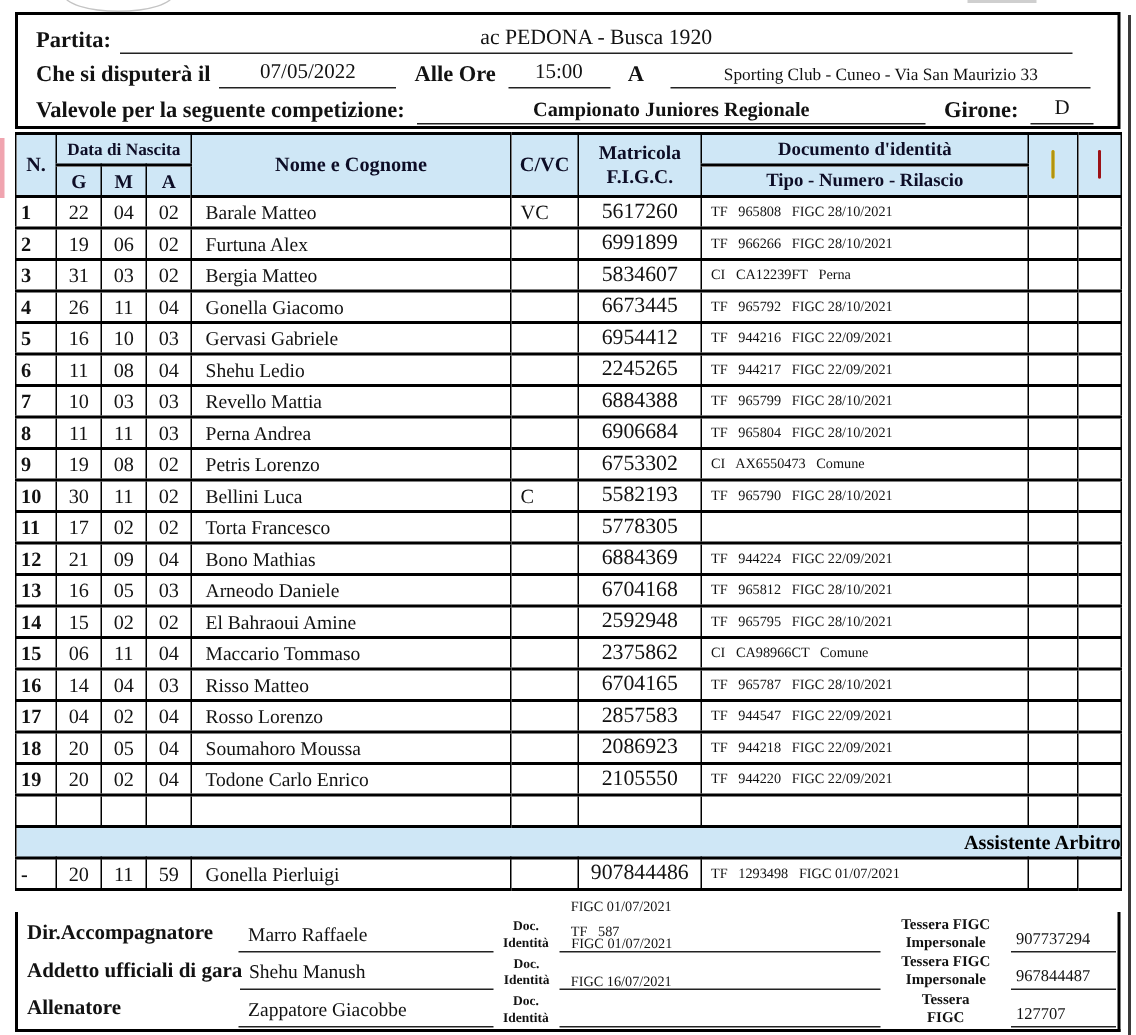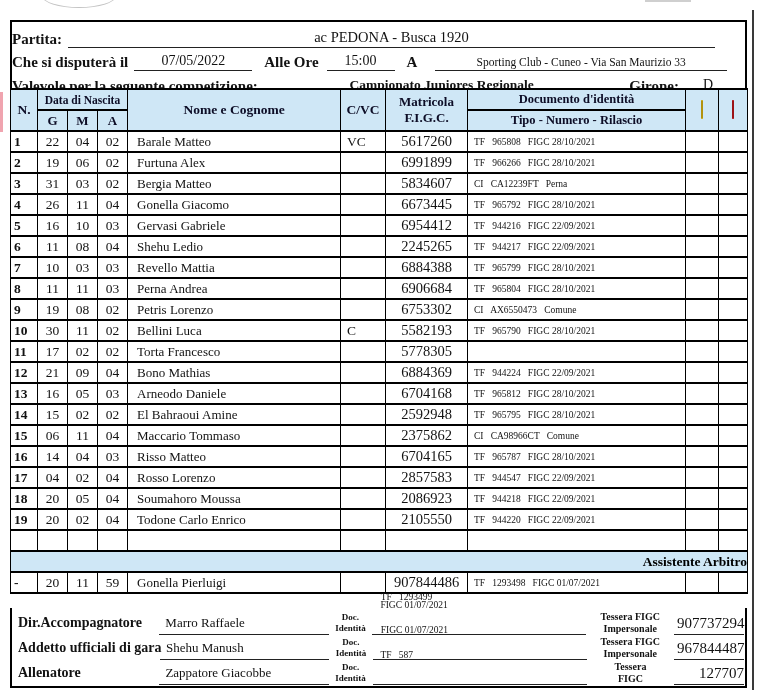--- a/index.html
+++ b/index.html
@@ -9,21 +9,21 @@
 
   
   .ellipse-artifact { position:absolute; left:42px; top:-16px; width:74px; height:24px;
     border:1.5px solid #c4c4c4; border-radius:50%; background:#fff; }
   .page-edge-line { position:absolute; right:3px; top:10px; bottom:0; width:2px; background:#3a3a3a; }
   .red-smudge { position:absolute; left:0; top:92px; width:3px; height:40px; background:rgba(228,90,110,.55); }
   .top-mark { position:absolute; left:645px; top:0; width:46px; height:2px; background:#cfcfcf; }
 
   
   .header-box { position:absolute; left:10px; top:8px; width:737px; height:78px;
-    border:2.5px solid #000; padding:5px 16px 6px 0;margin-top:12px; }
+    border:2.5px solid #000; padding:5px 16px 6px 12px; }
   .hline { display:flex; align-items:flex-end; }
   .hline1 { margin-top:2px; }
   .hline2 { margin-top:5px; }
   .hline3 { margin-top:6px; }
   .hlabel { font-weight:bold; font-size:15px; white-space:nowrap; }
   .fill-line { border-bottom:1.6px solid #222; text-align:center; padding-bottom:1px; }
   .partita-val { flex:1; margin-left:6px; margin-right:14px; font-size:14.5px; }
   .date-val { width:118px; margin-left:6px; font-size:14px; }
   .time-val { width:68px; margin-left:8px; font-size:14px; }
   .lbl-ml { margin-left:12px; }
@@ -67,21 +67,21 @@
   .footer-box { position:absolute; left:10px; top:608px; width:737px; height:80px;
     border:2.5px solid #000; border-top:none; display:flex; flex-direction:column;
     justify-content:space-evenly; padding:2px 1px 3px 3px; }
   .frow { display:flex; align-items:flex-end; height:25px; }
   .f-role { width:145px; font-weight:bold; font-size:14px; padding-left:3px; align-self:center; white-space:nowrap; }
   .f-name { width:170px; border-bottom:1.6px solid #222; font-size:13px; padding:0 2px 3px 6px; white-space:nowrap; }
   .f-doclabel { width:44px; font-size:9px; font-weight:bold; text-align:center; line-height:1.12; align-self:center; }
   .f-docval { width:215px; border-bottom:1.6px solid #222; font-size:9.5px; line-height:1.15;
     padding:0 0 1px 8px; white-space:pre; }
   .f-tesslabel { width:88px; font-size:10px; font-weight:bold; text-align:center; line-height:1.12; align-self:center; }
-  .f-tessnum { width:70px; border-bottom:1.6px solid #222; font-size:15px; padding:0 0 2px 3px; white-space:nowrap;text-align:right; }
+  .f-tessnum { width:70px; border-bottom:1.6px solid #222; font-size:11px; padding:0 0 2px 3px; white-space:nowrap; }
 </style>
 </head>
 <body>
 
 <div class="page">
 
   <div class="ellipse-artifact"></div>
   <div class="page-edge-line"></div>
   <div class="red-smudge"></div>
   <div class="top-mark"></div>
@@ -445,39 +445,39 @@
       </div>
 
       <div class="frow">
         <span class="f-role">Addetto ufficiali di gara</span>
         <span class="f-name">Shehu Manush</span>
         <span class="f-doclabel">
           <div>Doc.</div>
           <div>Identità</div>
         </span>
         <span class="f-docval">
-          <div>TF   1293499</div>
           <div>FIGC 01/07/2021</div>
         </span>
         <span class="f-tesslabel">
           <div>Tessera FIGC</div>
           <div>Impersonale</div>
         </span>
         <span class="f-tessnum">967844487</span>
       </div>
 
       <div class="frow">
         <span class="f-role">Allenatore</span>
         <span class="f-name">Zappatore Giacobbe</span>
         <span class="f-doclabel">
           <div>Doc.</div>
           <div>Identità</div>
         </span>
         <span class="f-docval">
           <div>TF   587</div>
+          <div>FIGC 16/07/2021</div>
         </span>
         <span class="f-tesslabel">
           <div>Tessera</div>
           <div>FIGC</div>
         </span>
         <span class="f-tessnum">127707</span>
       </div>
     </div>
 
 </div>

